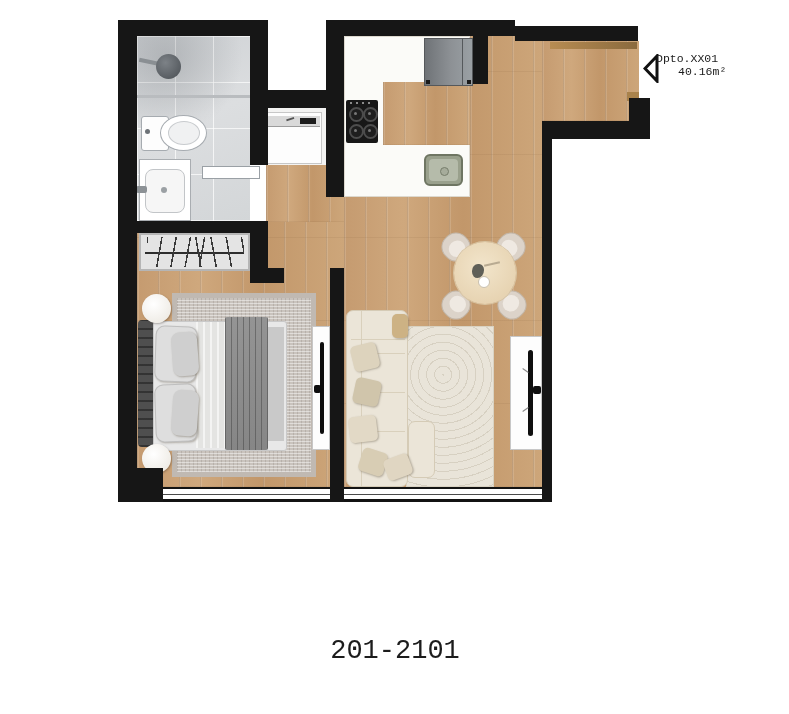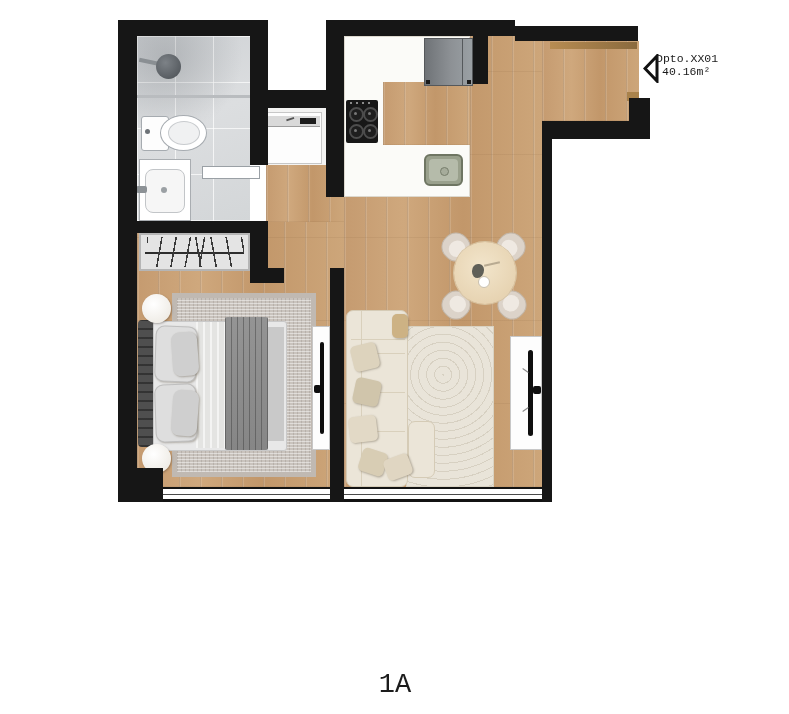--- a/index.html
+++ b/index.html
@@ -43,21 +43,21 @@
   .chair .seat{position:absolute;left:4px;top:7px;width:17px;height:16px;background:#efe9e2;border-radius:50%;}
   .round-table{position:absolute;z-index:3;border-radius:50%;
       background:radial-gradient(circle at 45% 40%,#f2e5cb,#e6d2b0 78%,#dcc49e);box-shadow:0 0 0 1px #d8c4a2;}
   .nightstand{position:absolute;z-index:3;border-radius:50%;background:radial-gradient(circle at 40% 35%,#ffffff,#efece6 75%,#ddd8cf);box-shadow:1px 1px 2px rgba(60,50,40,.35);}
   .burner{position:absolute;width:11px;height:11px;border:2px solid #4d4d4d;border-radius:50%;background:#1e1e1e;}
   .burner i{position:absolute;left:3px;top:3px;width:3px;height:3px;background:#777;border-radius:50%;}
   .labels{color:#1b1b1b;}
   .plan-num{position:absolute;left:295px;top:636px;width:200px;text-align:center;font-size:27px;color:#1c1c1c;z-index:6;}
   .plan-var{position:absolute;left:295px;top:670px;width:200px;text-align:center;font-size:27px;color:#1c1c1c;z-index:6;}
   .unit-tag{position:absolute;left:656px;top:52px;width:90px;font-size:11.5px;line-height:13px;color:#1a1a1a;z-index:6;}
-  .unit-tag .l2{padding-left:6px;}
+  .unit-tag .l2{padding-left:22px;}
 </style>
 </head>
 <body>
 
 <div class="stage">
 
   <div class="wood" style="left:137px;top:222px;width:207px;height:265px;"></div>
   <div class="wood" style="left:266px;top:108px;width:78px;height:114px;"></div>
   <div class="wood" style="left:344px;top:36px;width:198px;height:451px;"></div>
   <div class="wood" style="left:542px;top:41px;width:97px;height:80px;"></div>
@@ -197,15 +197,15 @@
   <div class="wall" style="left:330px;top:268px;width:14px;height:234px;"></div>
   <div class="wall" style="left:118px;top:468px;width:45px;height:34px;"></div>
 
   <svg class="abs" style="left:643px;top:54px;z-index:6;" width="17" height="29">
     <polygon points="14,2 2,14.5 14,27" fill="#ffffff" stroke="#111111" stroke-width="3"></polygon>
   </svg>
   <div class="unit-tag labels">
     <div>Dpto.XX01</div>
     <div class="l2">40.16m²</div>
   </div>
-  <div class="plan-var">1A</div>
+  <div class="plan-num">201-2101</div>
 
 </div>
 
 </body></html>

